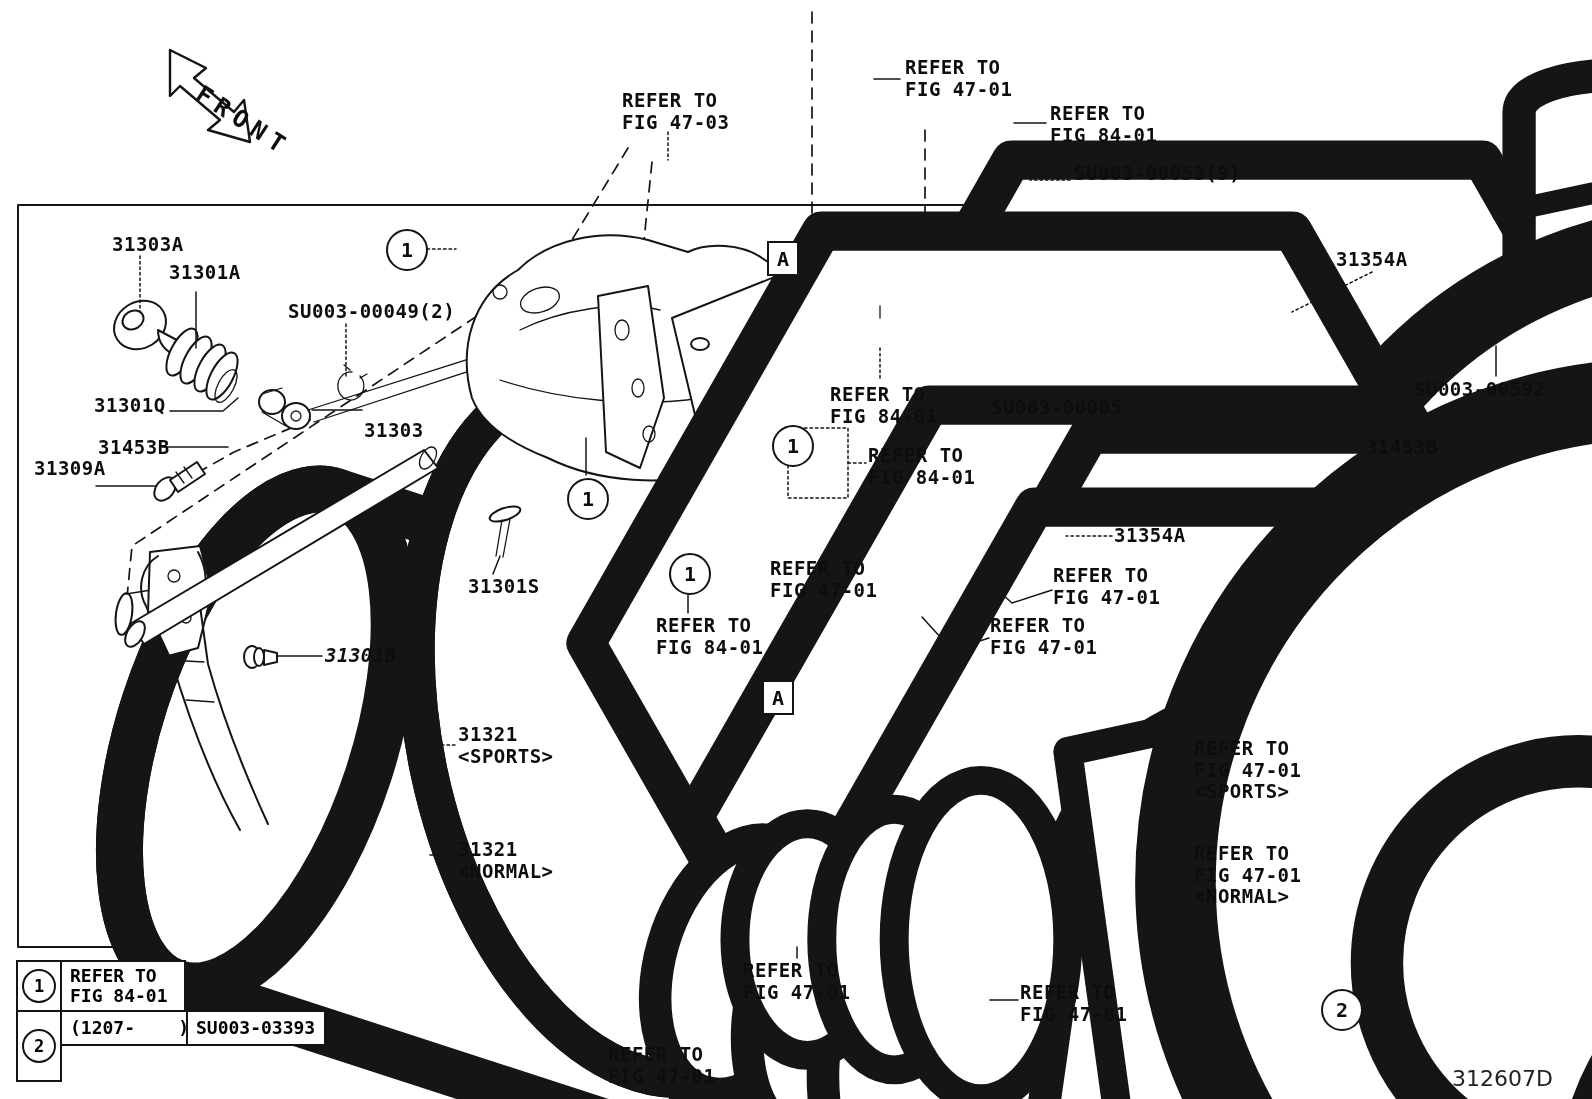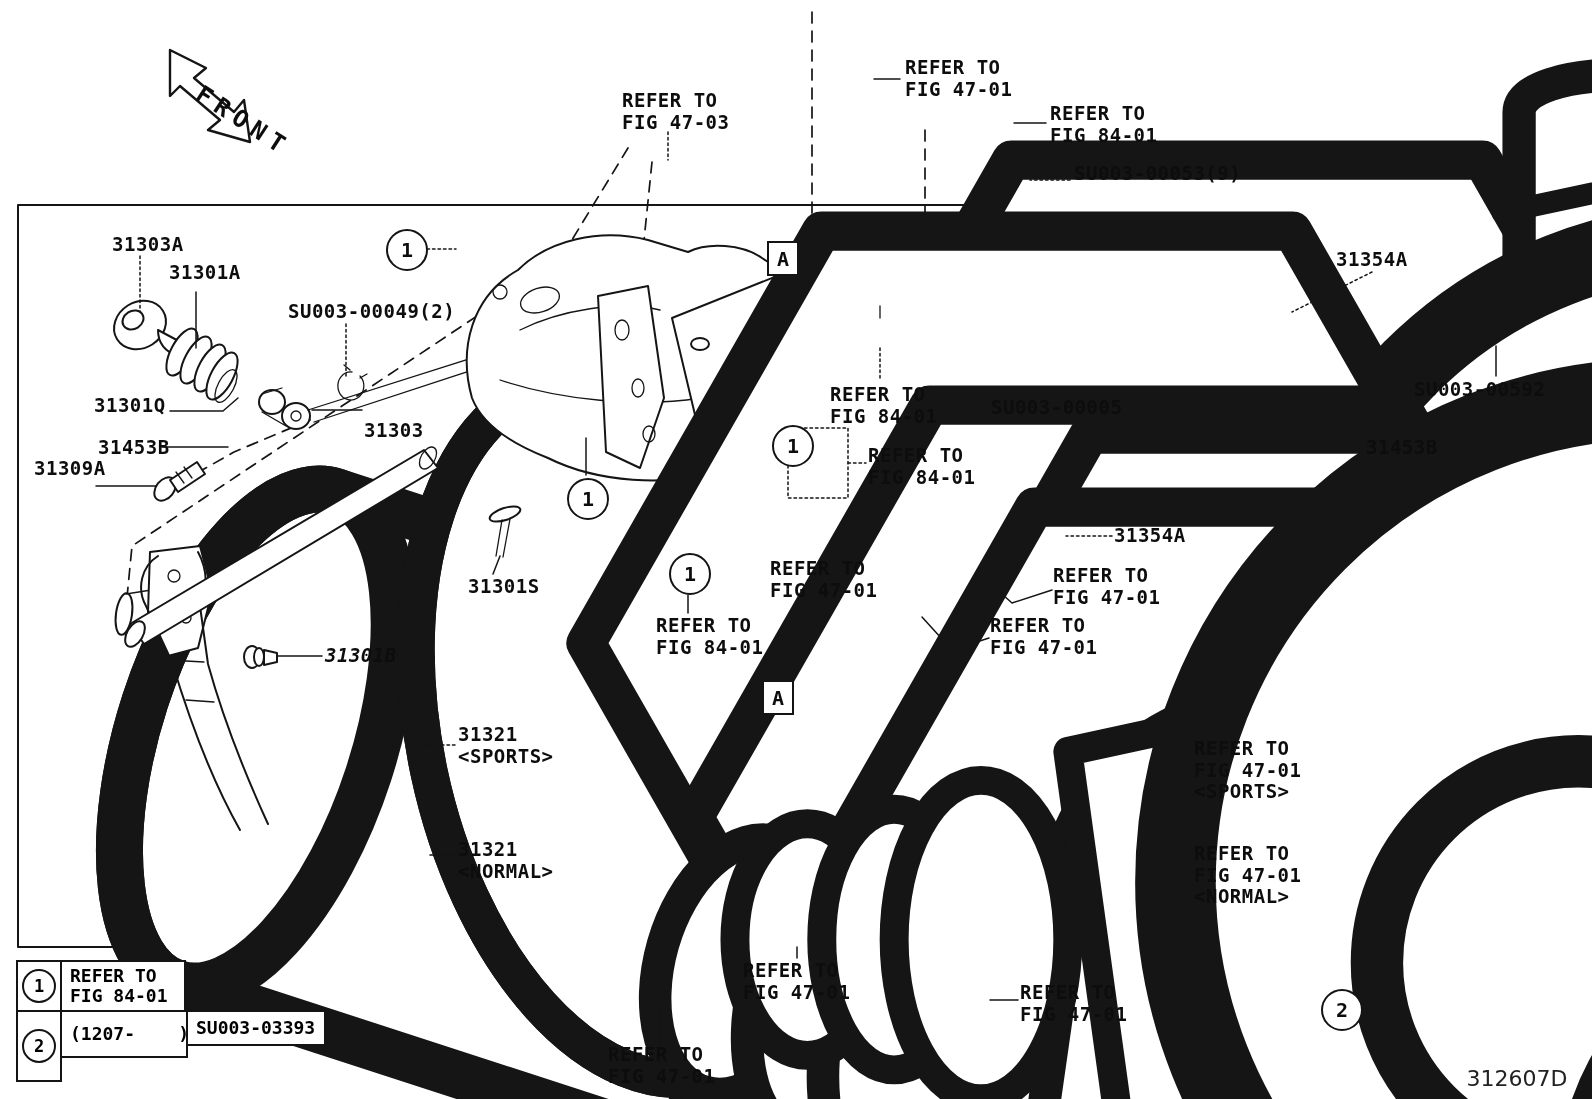--- a/index.html
+++ b/index.html
@@ -26,21 +26,21 @@
           letter-spacing:7px;color:#0d0d0d;transform:rotate(33deg);transform-origin:left top;}
   .legend{position:absolute;left:18px;top:962px;}
   .lg-row{display:flex;}
   .lg-cell{border:2px solid #141414;margin:-2px 0 0 -2px;background:#fff;
           display:flex;align-items:center;box-sizing:border-box;}
   .lg-num{width:46px;justify-content:center;}
   .lg-badge{width:30px;height:30px;border:2px solid #141414;border-radius:50%;
           display:flex;align-items:center;justify-content:center;
           font:700 17px "DejaVu Sans Mono",monospace;}
   .lg-text{font:700 18px/20px "DejaVu Sans Mono",monospace;white-space:pre;padding:4px 8px;}
-  .doc-code{position:absolute;left:1452px;top:1066px;width:130px;text-align:center;
+  .doc-code{position:absolute;left:1452px;top:1066px;width:130px;text-align:left;
           font:400 22px "DejaVu Sans",sans-serif;color:#222;}
 </style>
 </head>
 <body>
 
 <div class="stage">
 
   <svg class="art" width="1592" height="1099" viewBox="0 0 1592 1099">
     <defs>
       <symbol id="sym-nut" viewBox="0 0 48 42" overflow="visible">
@@ -394,21 +394,21 @@
         <span class="lg-text">REFER TO
 FIG 84-01</span>
       </div>
     </div>
     <div class="lg-row" style="position:relative">
       <div class="lg-cell lg-num" style="height:72px">
         <span class="lg-badge">2</span>
       </div>
       <div>
         <div class="lg-row">
-          <div class="lg-cell" style="width:128px;height:48px">
+          <div class="lg-cell" style="width:128px;height:36px">
             <span class="lg-text">(1207-    )</span>
           </div>
           <div class="lg-cell" style="width:140px;height:36px">
             <span class="lg-text">SU003-03393</span>
           </div>
         </div>
       </div>
     </div>
   </div>
 

